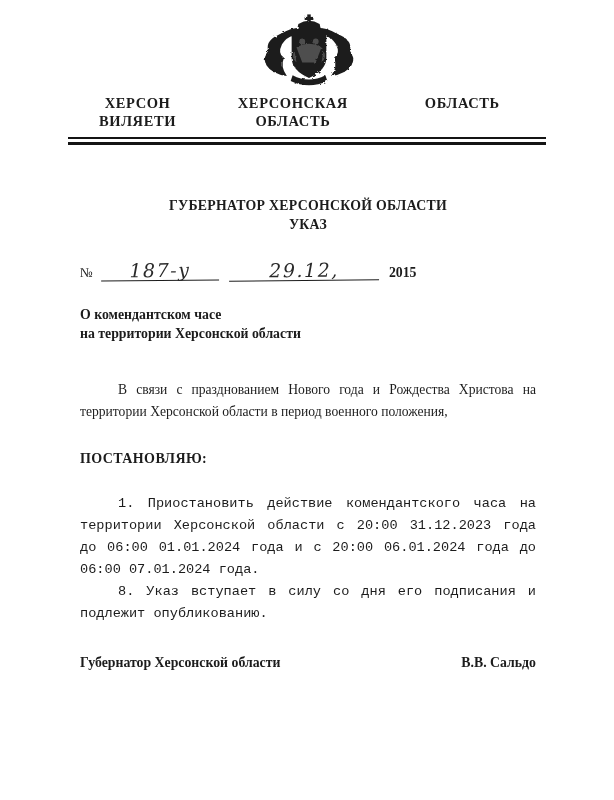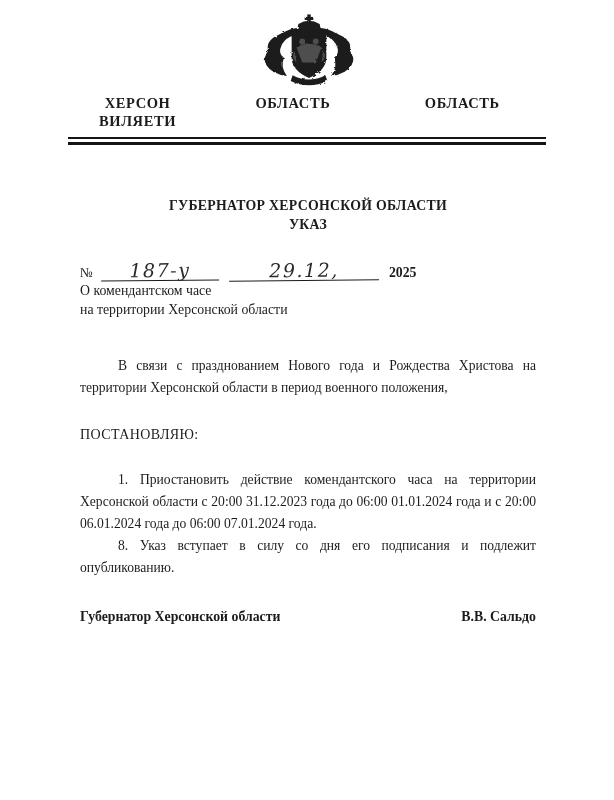--- a/index.html
+++ b/index.html
@@ -84,43 +84,45 @@
     padding-bottom: 0px;
     transform: rotate(-0.6deg);
   }
   .hand-number { width: 118px; margin-right: 10px; }
   .hand-date   { width: 150px; margin-right: 10px; }
   .year {
     font-weight: bold;
     font-size: 13.8px;
   }
   .subject {
-    font-weight: normal;
+    margin-top: 24px;
+    font-weight: bold;
     font-size: 13.8px;
     line-height: 1.4;
   }
   .preamble {
     margin: 36px 0 0 0;
     font-size: 13.6px;
     line-height: 1.62;
     text-align: justify;
     text-indent: 38px;
   }
   .resolve {
     margin-top: 28px;
-    font-weight: normal;
+    font-weight: bold;
     font-size: 14px;
     letter-spacing: 0.4px;
   }
   .item {
     margin: 0;
     font-size: 13.6px;
     line-height: 1.62;
     text-align: justify;
     text-indent: 38px;
+    font-family: Liberation Mono, monospace;
   }
   .item-first { margin-top: 26px; }
   .signature-row {
     margin-top: 30px;
     display: flex;
     justify-content: space-between;
     align-items: baseline;
     font-weight: bold;
     font-size: 13.8px;
   }
@@ -169,20 +171,21 @@
         </g>
       </svg>
     </div>
 
     <div class="org-row">
       <div class="org-col">
         <div>ХЕРСОН</div>
         <div>ВИЛЯЕТИ</div>
       </div>
       <div class="org-col">
+        <div>ХЕРСОНСКАЯ</div>
         <div>ОБЛАСТЬ</div>
       </div>
       <div class="org-col">
         <div>ОБЛАСТЬ</div>
       </div>
     </div>
 
     <div class="double-rule"></div>
   </div>
 
@@ -190,21 +193,21 @@
 
     <div class="doc-title">
       <div>ГУБЕРНАТОР ХЕРСОНСКОЙ ОБЛАСТИ</div>
       <div>УКАЗ</div>
     </div>
 
     <div class="number-line">
       <span class="no-symbol">№</span>
       <span class="hand hand-number">187-у</span>
       <span class="hand hand-date">29.12,</span>
-      <span class="year">2025</span>
+      <span class="year">2015</span>
     </div>
 
     <div class="subject">
       <div>О комендантском часе</div>
       <div>на территории Херсонской области</div>
     </div>
 
     <p class="preamble">В связи с празднованием Нового года и Рождества Христова на территории Херсонской области в период военного положения,</p>
 
     <div class="resolve">ПОСТАНОВЛЯЮ:</div>

